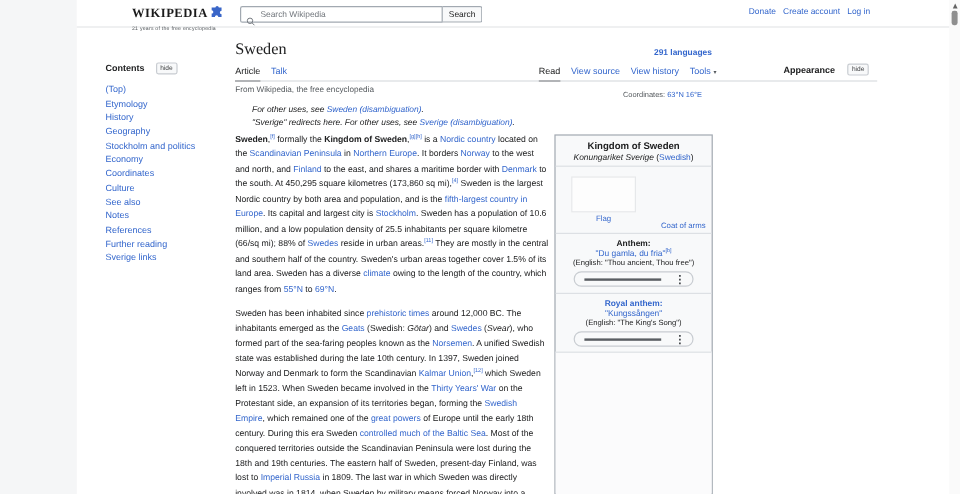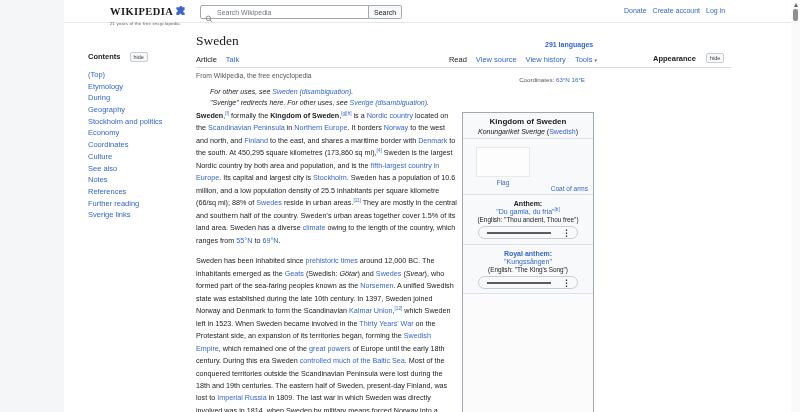--- a/index.html
+++ b/index.html
@@ -144,21 +144,21 @@
     </div>
   </div>
 
   <div class="toc">
     <div class="toc-head">
       <span class="toc-title">Contents</span>
       <button class="pill-btn">hide</button>
     </div>
     <div class="toc-item">(Top)</div>
     <div class="toc-item">Etymology</div>
-    <div class="toc-item">During</div>
+    <div class="toc-item">History</div>
     <div class="toc-item">Geography</div>
     <div class="toc-item">Stockholm and politics</div>
     <div class="toc-item">Economy</div>
     <div class="toc-item">Coordinates</div>
     <div class="toc-item">Culture</div>
     <div class="toc-item">See also</div>
     <div class="toc-item">Notes</div>
     <div class="toc-item">References</div>
     <div class="toc-item">Further reading</div>
     <div class="toc-item">Sverige links</div>

